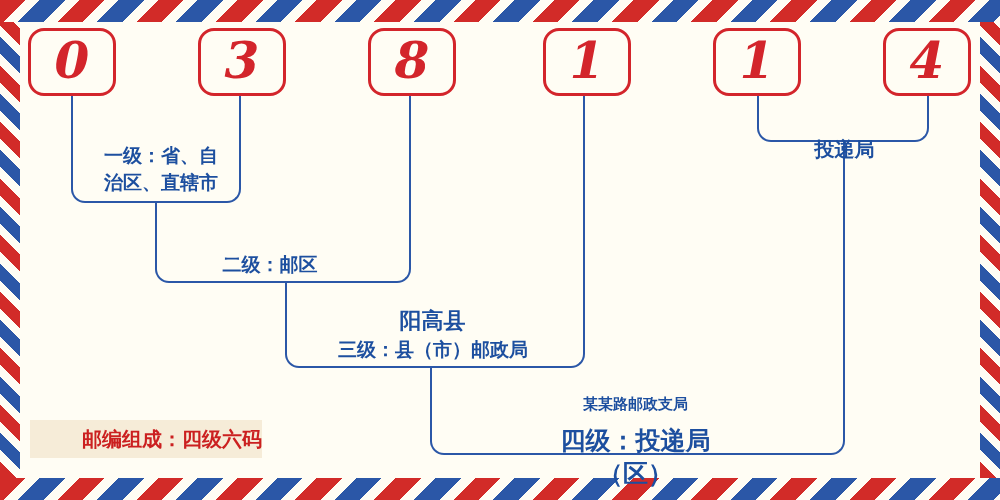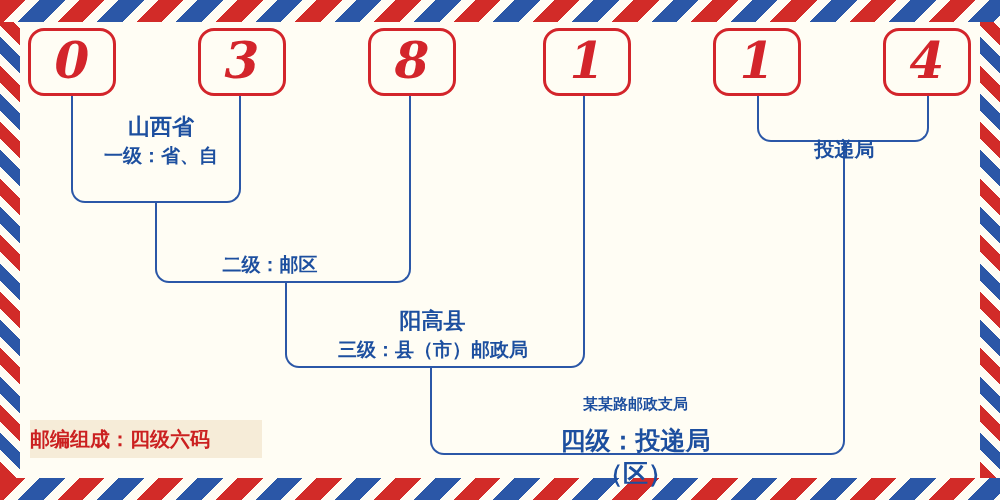--- a/index.html
+++ b/index.html
@@ -84,21 +84,21 @@
     position: absolute;
     left: 30px;
     top: 420px;
     width: 232px;
     height: 38px;
     background: #f6ecd8;
     color: #cb2020;
     font-weight: bold;
     font-size: 20px;
     line-height: 38px;
-    text-align: left;
+    text-align: right;
   }
 </style>
 </head>
 <body>
 
 <div class="canvas">
 
   <div class="border-h border-top"></div>
   <div class="border-h border-bottom"></div>
   <div class="border-v border-left"></div>
@@ -139,24 +139,24 @@
 
   <div class="bracket" style="left:430px; top:368px; width:415px; height:87px;
               border-left-width:2px; border-right-width:2px; border-bottom-width:2px;
               border-radius:0 0 14px 14px;"></div>
   <div class="vline" style="left:843px; top:142px; height:226px;"></div>
 
   <div class="bracket" style="left:757px; top:96px; width:172px; height:46px;
               border-left-width:2px; border-right-width:2px; border-bottom-width:2px;
               border-radius:0 0 14px 14px;"></div>
 
-  <div class="blue-label" style="left:86px; top:112px; width:150px; font-size:22px;">山西省</div>
 
   <div class="blue-label" style="left:76px; top:142px; width:170px; font-size:19px; line-height:1.4;">
     <div>一级：省、自</div>
+    <div>治区、直辖市</div>
   </div>
 
   <div class="blue-label" style="left:175px; top:252px; width:190px; font-size:19px;font-family:Liberation Mono, monospace;">二级：邮区</div>
 
   <div class="blue-label" style="left:360px; top:306px; width:145px; font-size:22px;">阳高县</div>
 
   <div class="blue-label" style="left:318px; top:337px; width:230px; font-size:19px;">三级：县（市）邮政局</div>
 
   <div class="blue-label" style="left:548px; top:395px; width:175px; font-size:15px;">某某路邮政支局</div>
 

